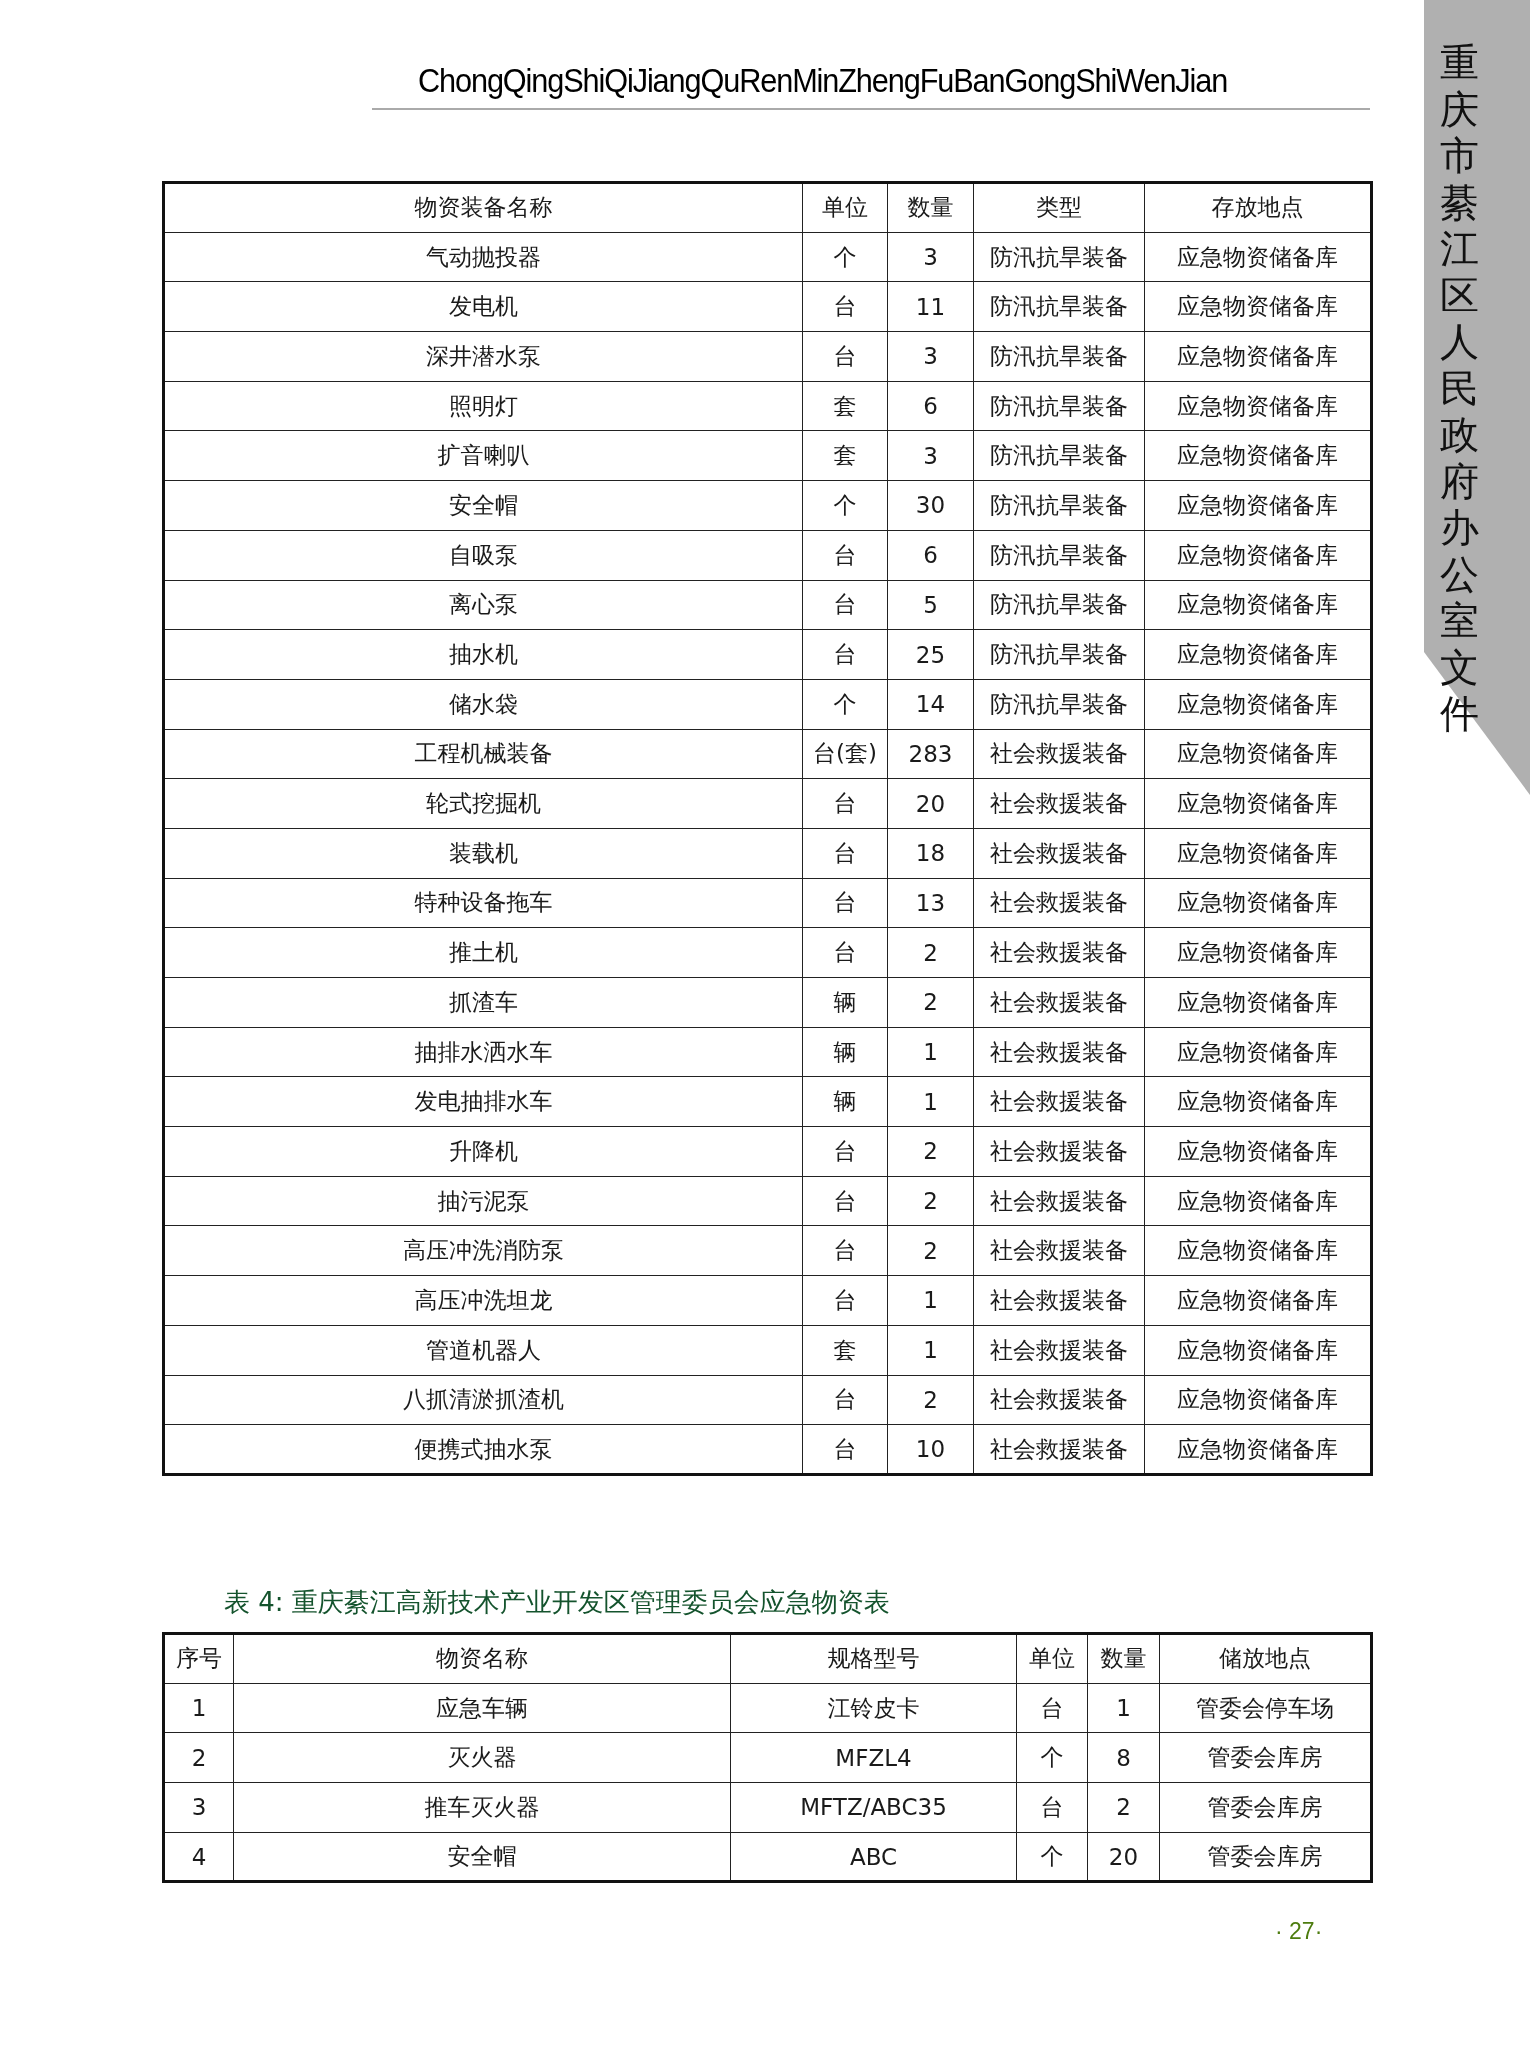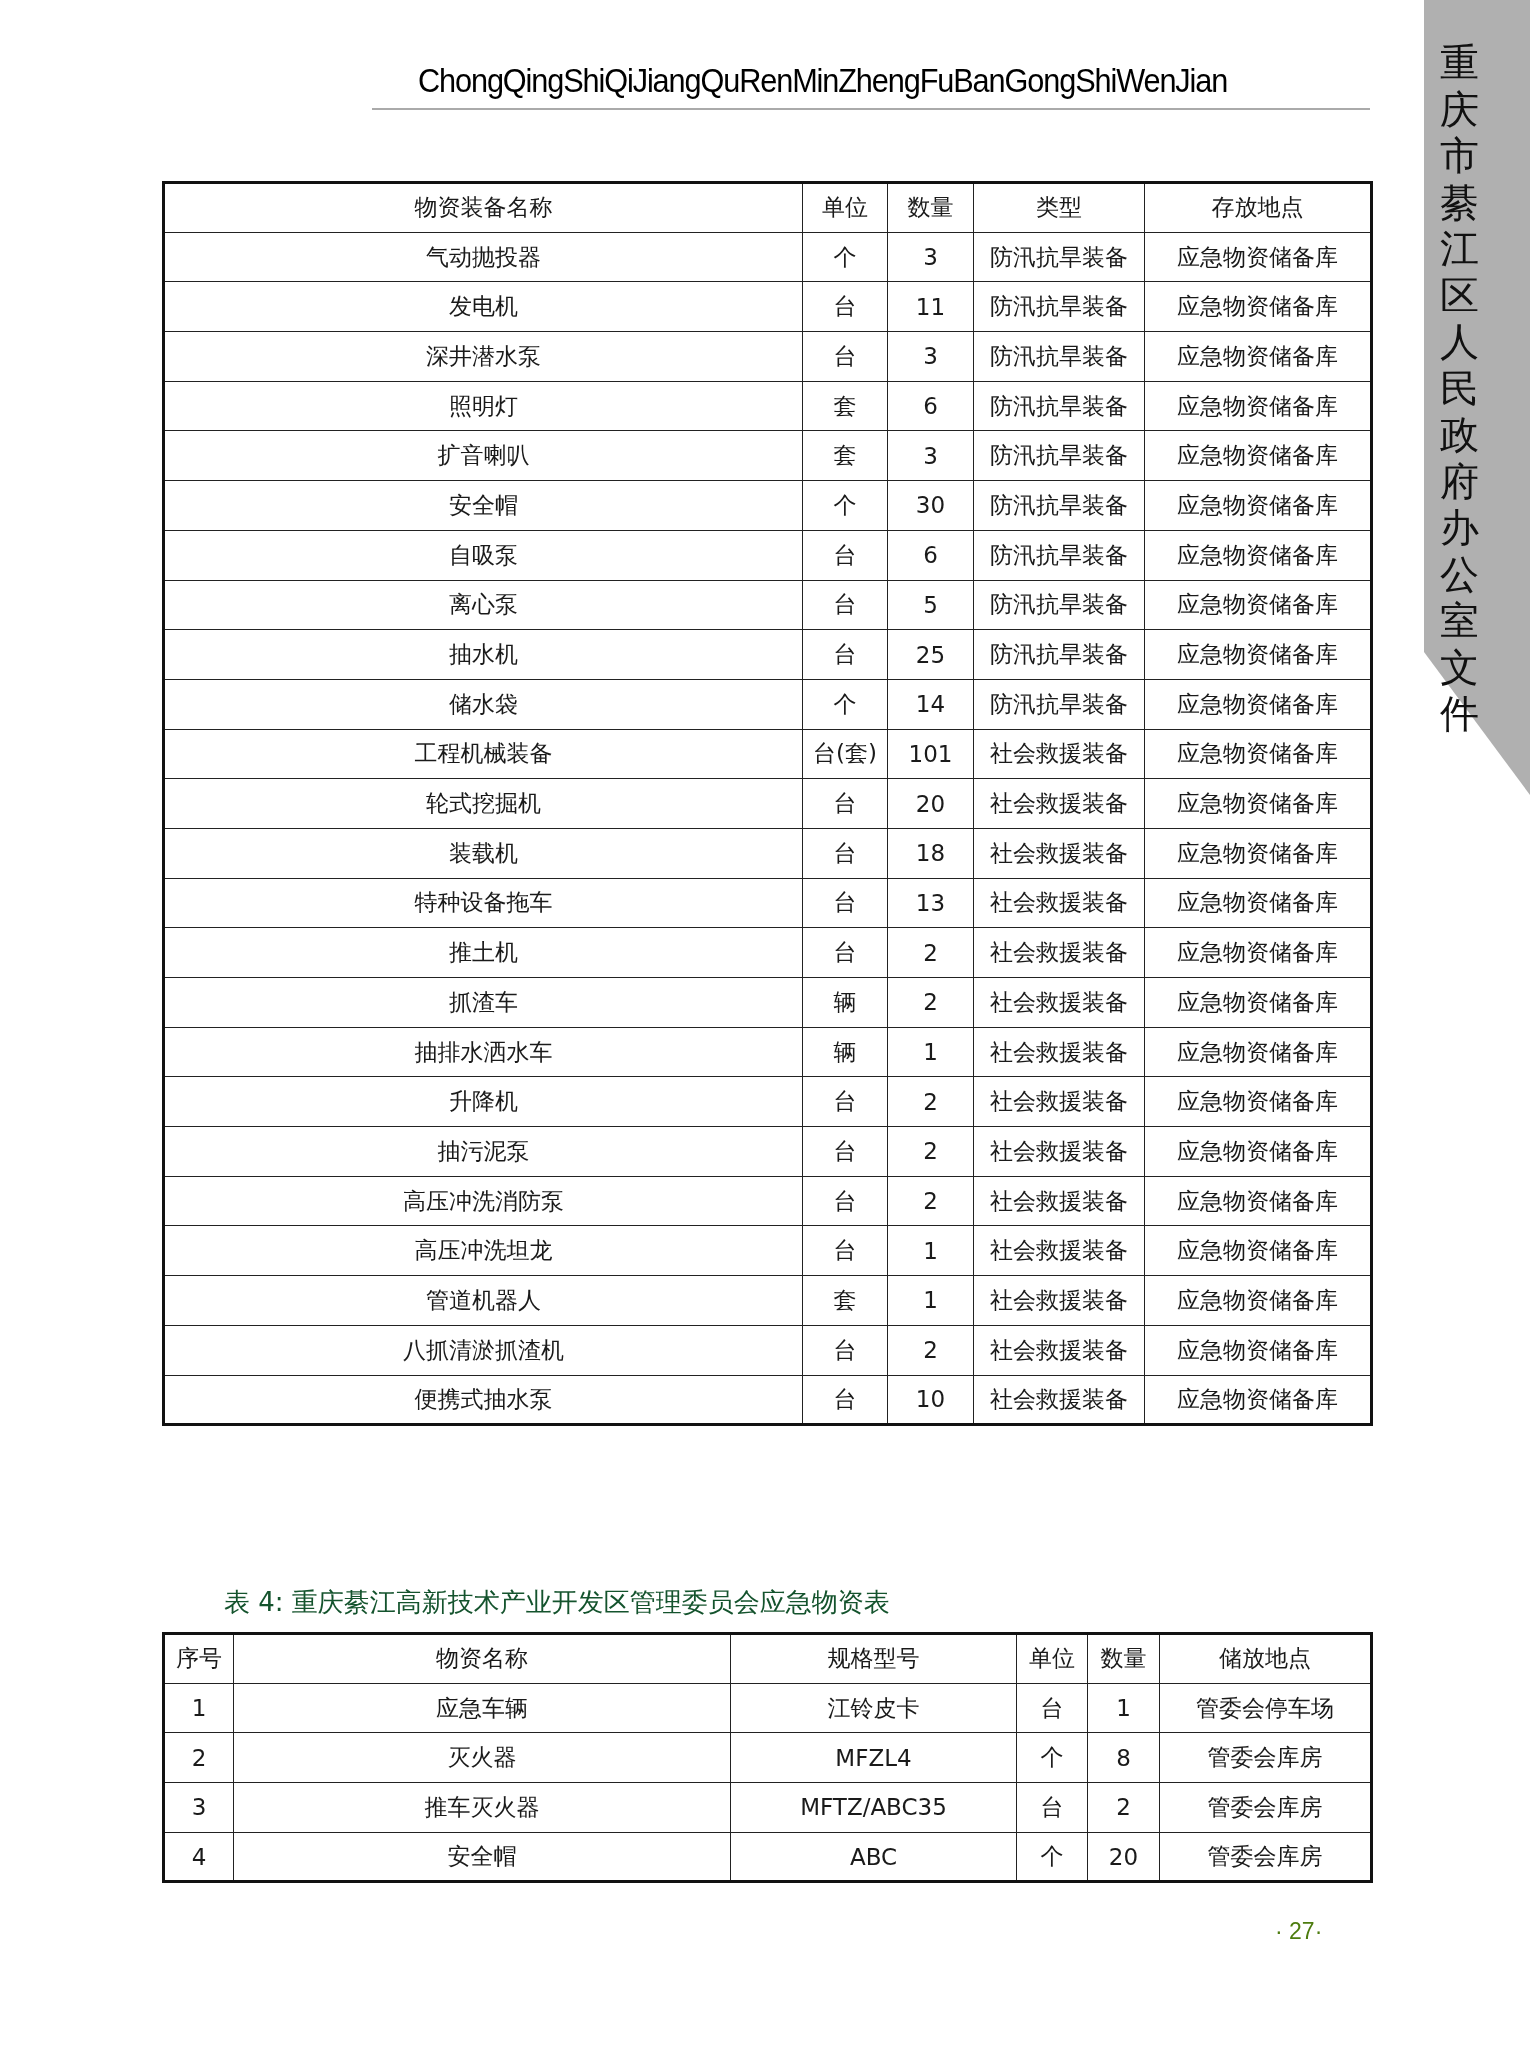--- a/index.html
+++ b/index.html
@@ -137,21 +137,21 @@
       <tr>
         <td>储水袋</td>
         <td>个</td>
         <td>14</td>
         <td>防汛抗旱装备</td>
         <td>应急物资储备库</td>
       </tr>
       <tr>
         <td>工程机械装备</td>
         <td>台(套)</td>
-        <td>101</td>
+        <td>283</td>
         <td>社会救援装备</td>
         <td>应急物资储备库</td>
       </tr>
       <tr>
         <td>轮式挖掘机</td>
         <td>台</td>
         <td>20</td>
         <td>社会救援装备</td>
         <td>应急物资储备库</td>
       </tr>
@@ -178,20 +178,27 @@
       </tr>
       <tr>
         <td>抓渣车</td>
         <td>辆</td>
         <td>2</td>
         <td>社会救援装备</td>
         <td>应急物资储备库</td>
       </tr>
       <tr>
         <td>抽排水洒水车</td>
+        <td>辆</td>
+        <td>1</td>
+        <td>社会救援装备</td>
+        <td>应急物资储备库</td>
+      </tr>
+      <tr>
+        <td>发电抽排水车</td>
         <td>辆</td>
         <td>1</td>
         <td>社会救援装备</td>
         <td>应急物资储备库</td>
       </tr>
       <tr>
         <td>升降机</td>
         <td>台</td>
         <td>2</td>
         <td>社会救援装备</td>

